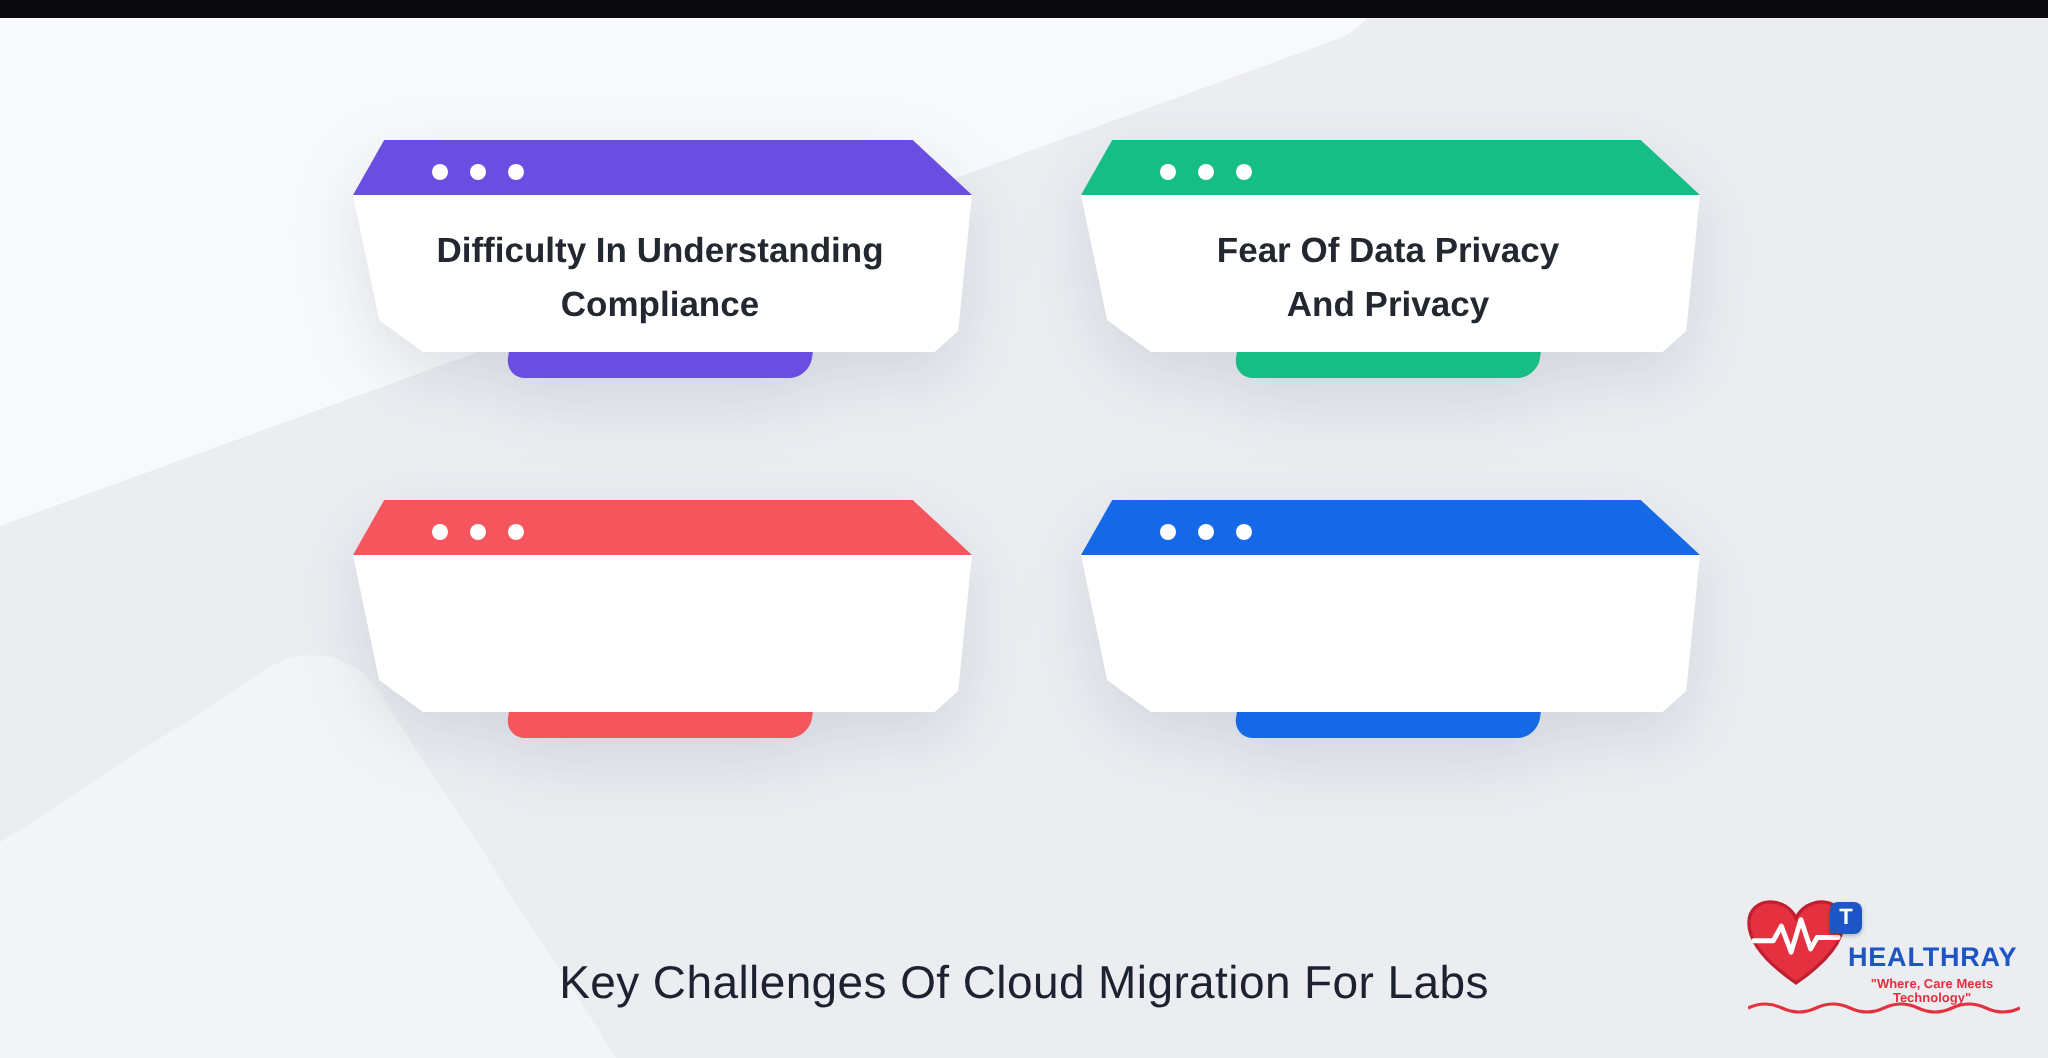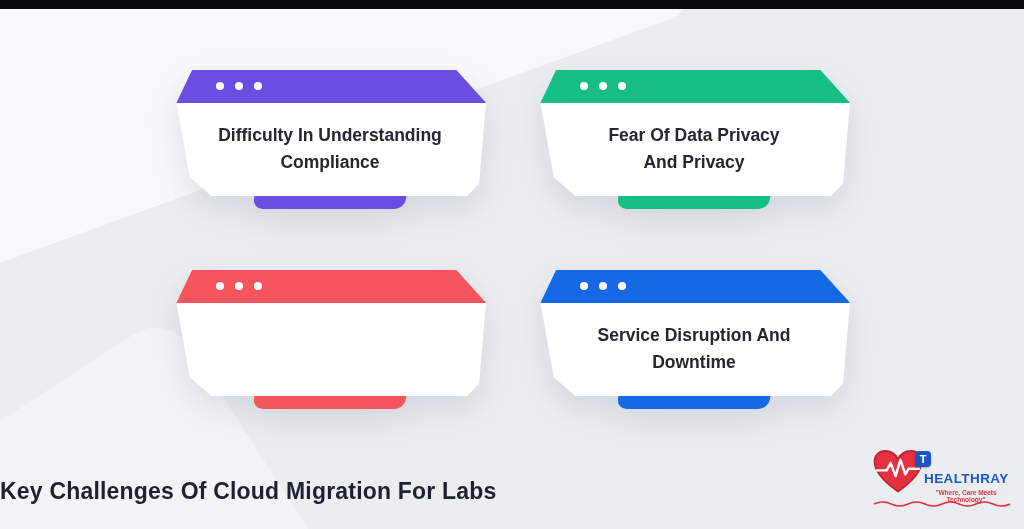--- a/index.html
+++ b/index.html
@@ -46,21 +46,21 @@
     transform: translateX(-50%);
     display: grid;
     grid-template-columns: 312px 312px;
     column-gap: 52px;
     row-gap: 74px;
     z-index: 2;
   }
 
   .card-wrap {
     position: relative;
-    width: 312px; height: 126px;
+    width: 312px; height: 106px;
     filter: drop-shadow(0 12px 16px rgba(50, 60, 90, 0.13));
   }
 
   .card {
     position: absolute;
     inset: 0;
     z-index: 2;
     clip-path: polygon(5.8% 0%, 90.5% 0%, 100% 26%, 97.8% 90%, 94% 100%, 12% 100%, 5% 85%, 0.8% 26%);
     background: linear-gradient(to bottom, var(--c, #888) 0%, var(--c, #888) 26%, #ffffff 26%, #ffffff 100%);
   }
@@ -100,23 +100,23 @@
     background: var(--c, #888);
     border-radius: 3px 3px 10px 10px;
     z-index: 1;
   }
 
   .title {
     position: absolute;
     bottom: 24px;
     left: 0;
     width: 100%;
-    text-align: left;
+    text-align: center;
     font-size: 23px;
-    font-weight: bold;
+    font-weight: normal;
     color: #1d2230;
     letter-spacing: 0.2px;
     z-index: 2;
   }
 
   
   .logo {
     position: absolute;
     right: 10px; bottom: 16px;
     width: 142px; height: 64px;
@@ -231,22 +231,20 @@
     </div>
 
     <div class="card-wrap" style="--c: #1569e6;">
       <div class="accent"></div>
       <div class="card">
         <div class="dots">
           <span class="dot"></span>
           <span class="dot"></span>
           <span class="dot"></span>
         </div>
-        <div class="card-label">Service Disruption And
-Downtime</div>
       </div>
     </div>
 
   </div>
 
   <div class="title">Key Challenges Of Cloud Migration For Labs</div>
 
   <div class="logo">
     <svg class="heart-svg" viewBox="0 0 64 56" aria-hidden="true">
       <path class="heart-fill" d="M32 52 C12 38 3 26 3 15 C3 7 9 2 16 2 C23 2 29 6 32 12 C35 6 41 2 48 2 C55 2 61 7 61 15 C61 26 52 38 32 52 Z"></path>

